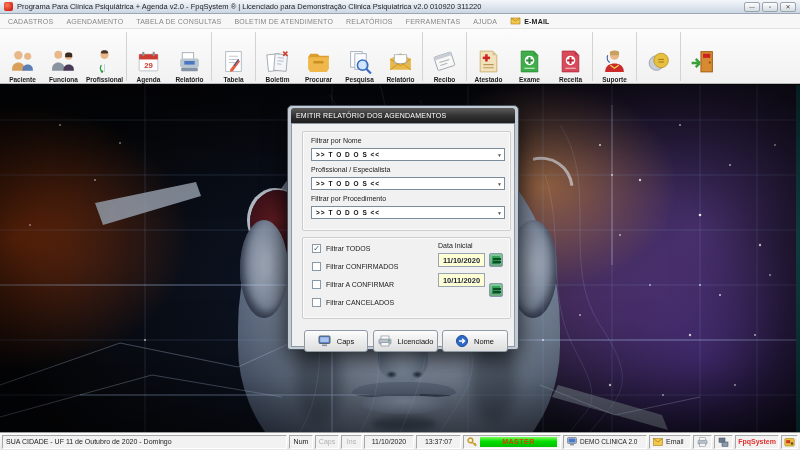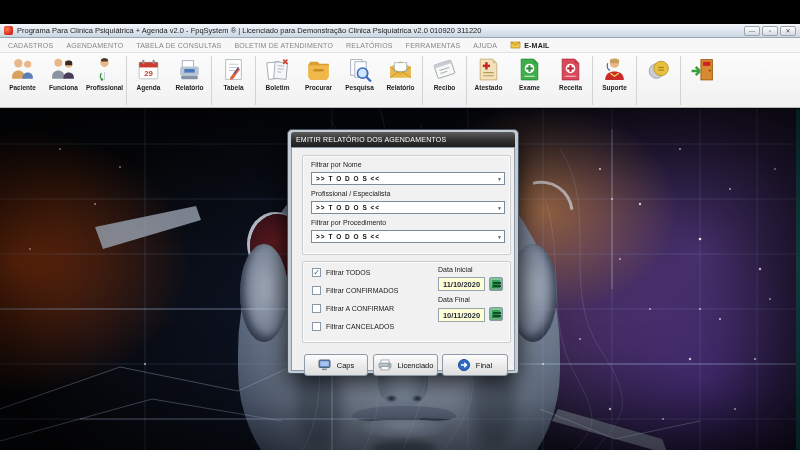--- a/index.html
+++ b/index.html
@@ -2,39 +2,39 @@
 <html><head>
 <meta charset="utf-8">
 <style>
   * { margin:0; padding:0; box-sizing:border-box; }
   html,body { width:800px; height:450px; overflow:hidden; background:#000;
     font-family:"Liberation Sans", sans-serif; }
   #app { position:relative; width:800px; height:450px; background:#050608; }
 
   
   .titlebar { height:14px; background:linear-gradient(#f4f7fa,#dde5ee 55%,#ccd6e2);
-    border-bottom:1px solid #9aa7b4; display:flex; align-items:center; padding:0 4px;margin-top:24px; }
+    border-bottom:1px solid #9aa7b4; display:flex; align-items:center; padding:0 4px; }
   .app-icon { width:9px; height:9px; margin-right:4px; border-radius:2px;
     background:radial-gradient(circle at 35% 35%, #ff7a5a, #d42a18 70%); flex:none; }
   .title-text { font-size:7.5px; color:#1c1c1c; white-space:nowrap; overflow:hidden; flex:1; }
   .win-btns { display:flex; gap:2px; margin-left:4px; }
   .win-btn { width:16px; height:10px; border:1px solid #9aa4ae; border-radius:2px;
     background:linear-gradient(#fdfdfd,#d6dce2); font-size:6px; line-height:8px;
     text-align:center; color:#444; }
 
   
   .menubar { height:15px; background:#f7f7f7; border-bottom:1px solid #e2e2e2;
     display:flex; align-items:center; gap:13px; padding:0 8px; }
   .menu-item { font-size:7px; color:#868686; letter-spacing:.2px; white-space:nowrap; }
   .menu-item.email { color:#1a1a1a; font-weight:bold; display:flex; align-items:center; gap:3px; }
 
   
   .toolbar { height:55px; background:linear-gradient(#fcfcfc,#f1f1f1);
     border-bottom:1px solid #b9b9b9; display:flex; align-items:flex-start; padding:1px 2px 0; }
-  .tb-item { width:41px; display:flex; flex-direction:column; align-items:center; padding-top:2px; }
+  .tb-item { width:41px; display:flex; flex-direction:column; align-items:center; padding-top:18px; }
   .tb-item svg { width:27px; height:27px; display:block; }
   .tb-label { font-size:6.5px; font-weight:bold; color:#1d1d1d; margin-top:1px; white-space:nowrap; }
   .tb-sep { width:1px; height:49px; background:#d3d3d3; margin:2px 1px 0; flex:none; }
 
   
   .workspace { position:absolute; top:85px; left:0; width:800px; height:347px; overflow:hidden;
     background:
       radial-gradient(190px 150px at 68% 29%, rgba(245,160,60,.50), rgba(245,160,60,0) 70%),
       radial-gradient(250px 190px at 2% 44%, rgba(205,75,15,.55), rgba(205,75,15,0) 70%),
       radial-gradient(420px 300px at 87% 42%, rgba(115,75,175,.55), rgba(115,75,175,0) 72%),
@@ -460,21 +460,21 @@
         </div>
         <div class="cb-row" style="top:174px;">
           <span class="cb-box"></span>
           <span class="cb-label">Filtrar CANCELADOS</span>
         </div>
 
         <div class="fld-label" style="left:146px;top:118px;">Data Inicial</div>
         <div class="date-input" style="top:129px;">11/10/2020</div>
         <div class="cal-btn" style="top:129px;"></div>
         <div class="fld-label" style="left:146px;top:148px;">Data Final</div>
-        <div class="date-input" style="top:160px;">10/11/2020</div>
+        <div class="date-input" style="top:149px;">10/11/2020</div>
         <div class="cal-btn" style="top:159px;"></div>
 
         <div class="dbtn" style="left:12px;width:64px;">
           <svg width="13" height="12" viewBox="0 0 13 12">
               <rect x="1" y="1" width="11" height="7.5" rx="1" fill="#4a78c8" stroke="#5a646e"></rect>
               <rect x="2.2" y="2.2" width="8.6" height="5" fill="#a8c4ee"></rect>
               <rect x="4" y="9.5" width="5" height="1.6" fill="#8a94a0"></rect>
             </svg>
           <span>Caps</span>
         </div>
@@ -485,21 +485,21 @@
               <rect x="3" y="7.6" width="8" height="3.4" fill="#f4f6f8" stroke="#7a848e" stroke-width=".6"></rect>
               <circle cx="11" cy="5.8" r=".8" fill="#3aa03a"></circle>
             </svg>
           <span>Licenciado</span>
         </div>
         <div class="dbtn" style="left:150px;width:66px;">
           <svg width="12" height="12" viewBox="0 0 12 12">
               <circle cx="6" cy="6" r="5.5" fill="#2e6ac8" stroke="#1a4a9a"></circle>
               <path d="M3 6h5M6.2 3.8L8.5 6 6.2 8.2" stroke="#fff" stroke-width="1.4" fill="none"></path>
             </svg>
-          <span>Final</span>
+          <span>Nome</span>
         </div>
       </div>
     </div>
   </div>
 
   <div class="statusbar">
     <div class="sb-panel sb-loc">SUA CIDADE - UF 11 de Outubro de 2020 - Domingo</div>
     <div class="sb-panel sb-center" style="width:24px;">Num</div>
     <div class="sb-panel sb-center sb-dim" style="width:24px;">Caps</div>
     <div class="sb-panel sb-center sb-dim" style="width:21px;">Ins</div>

